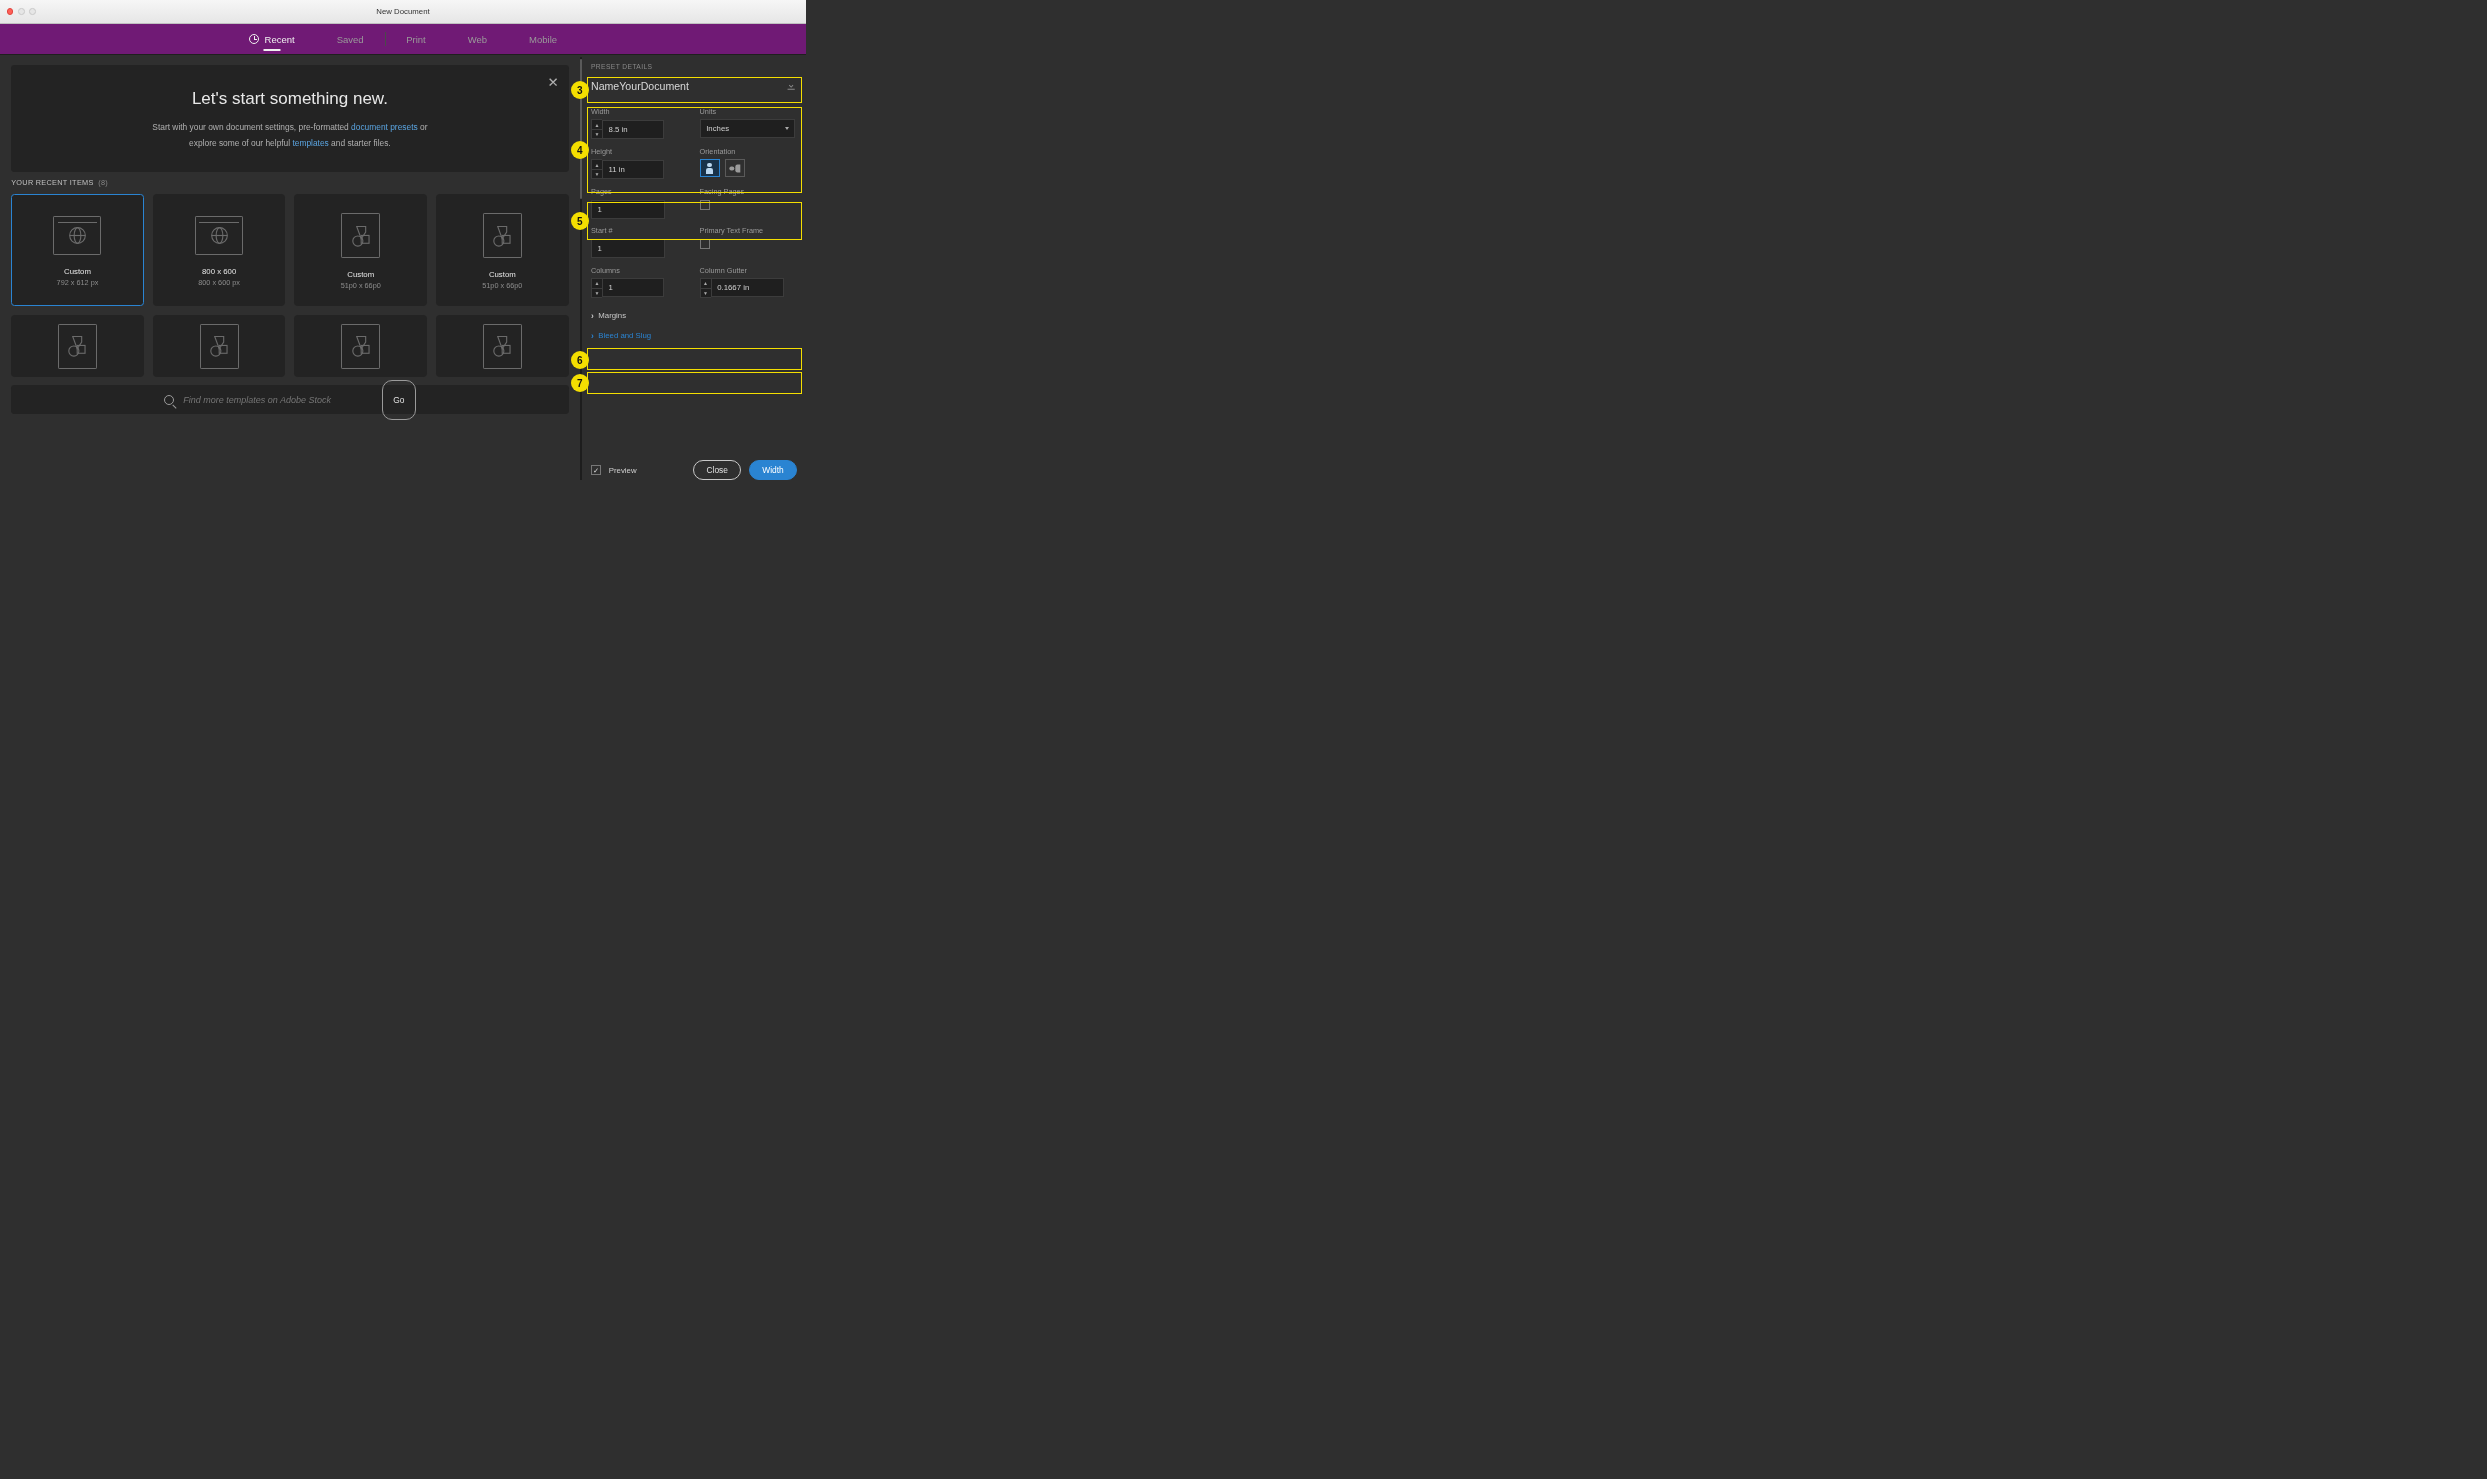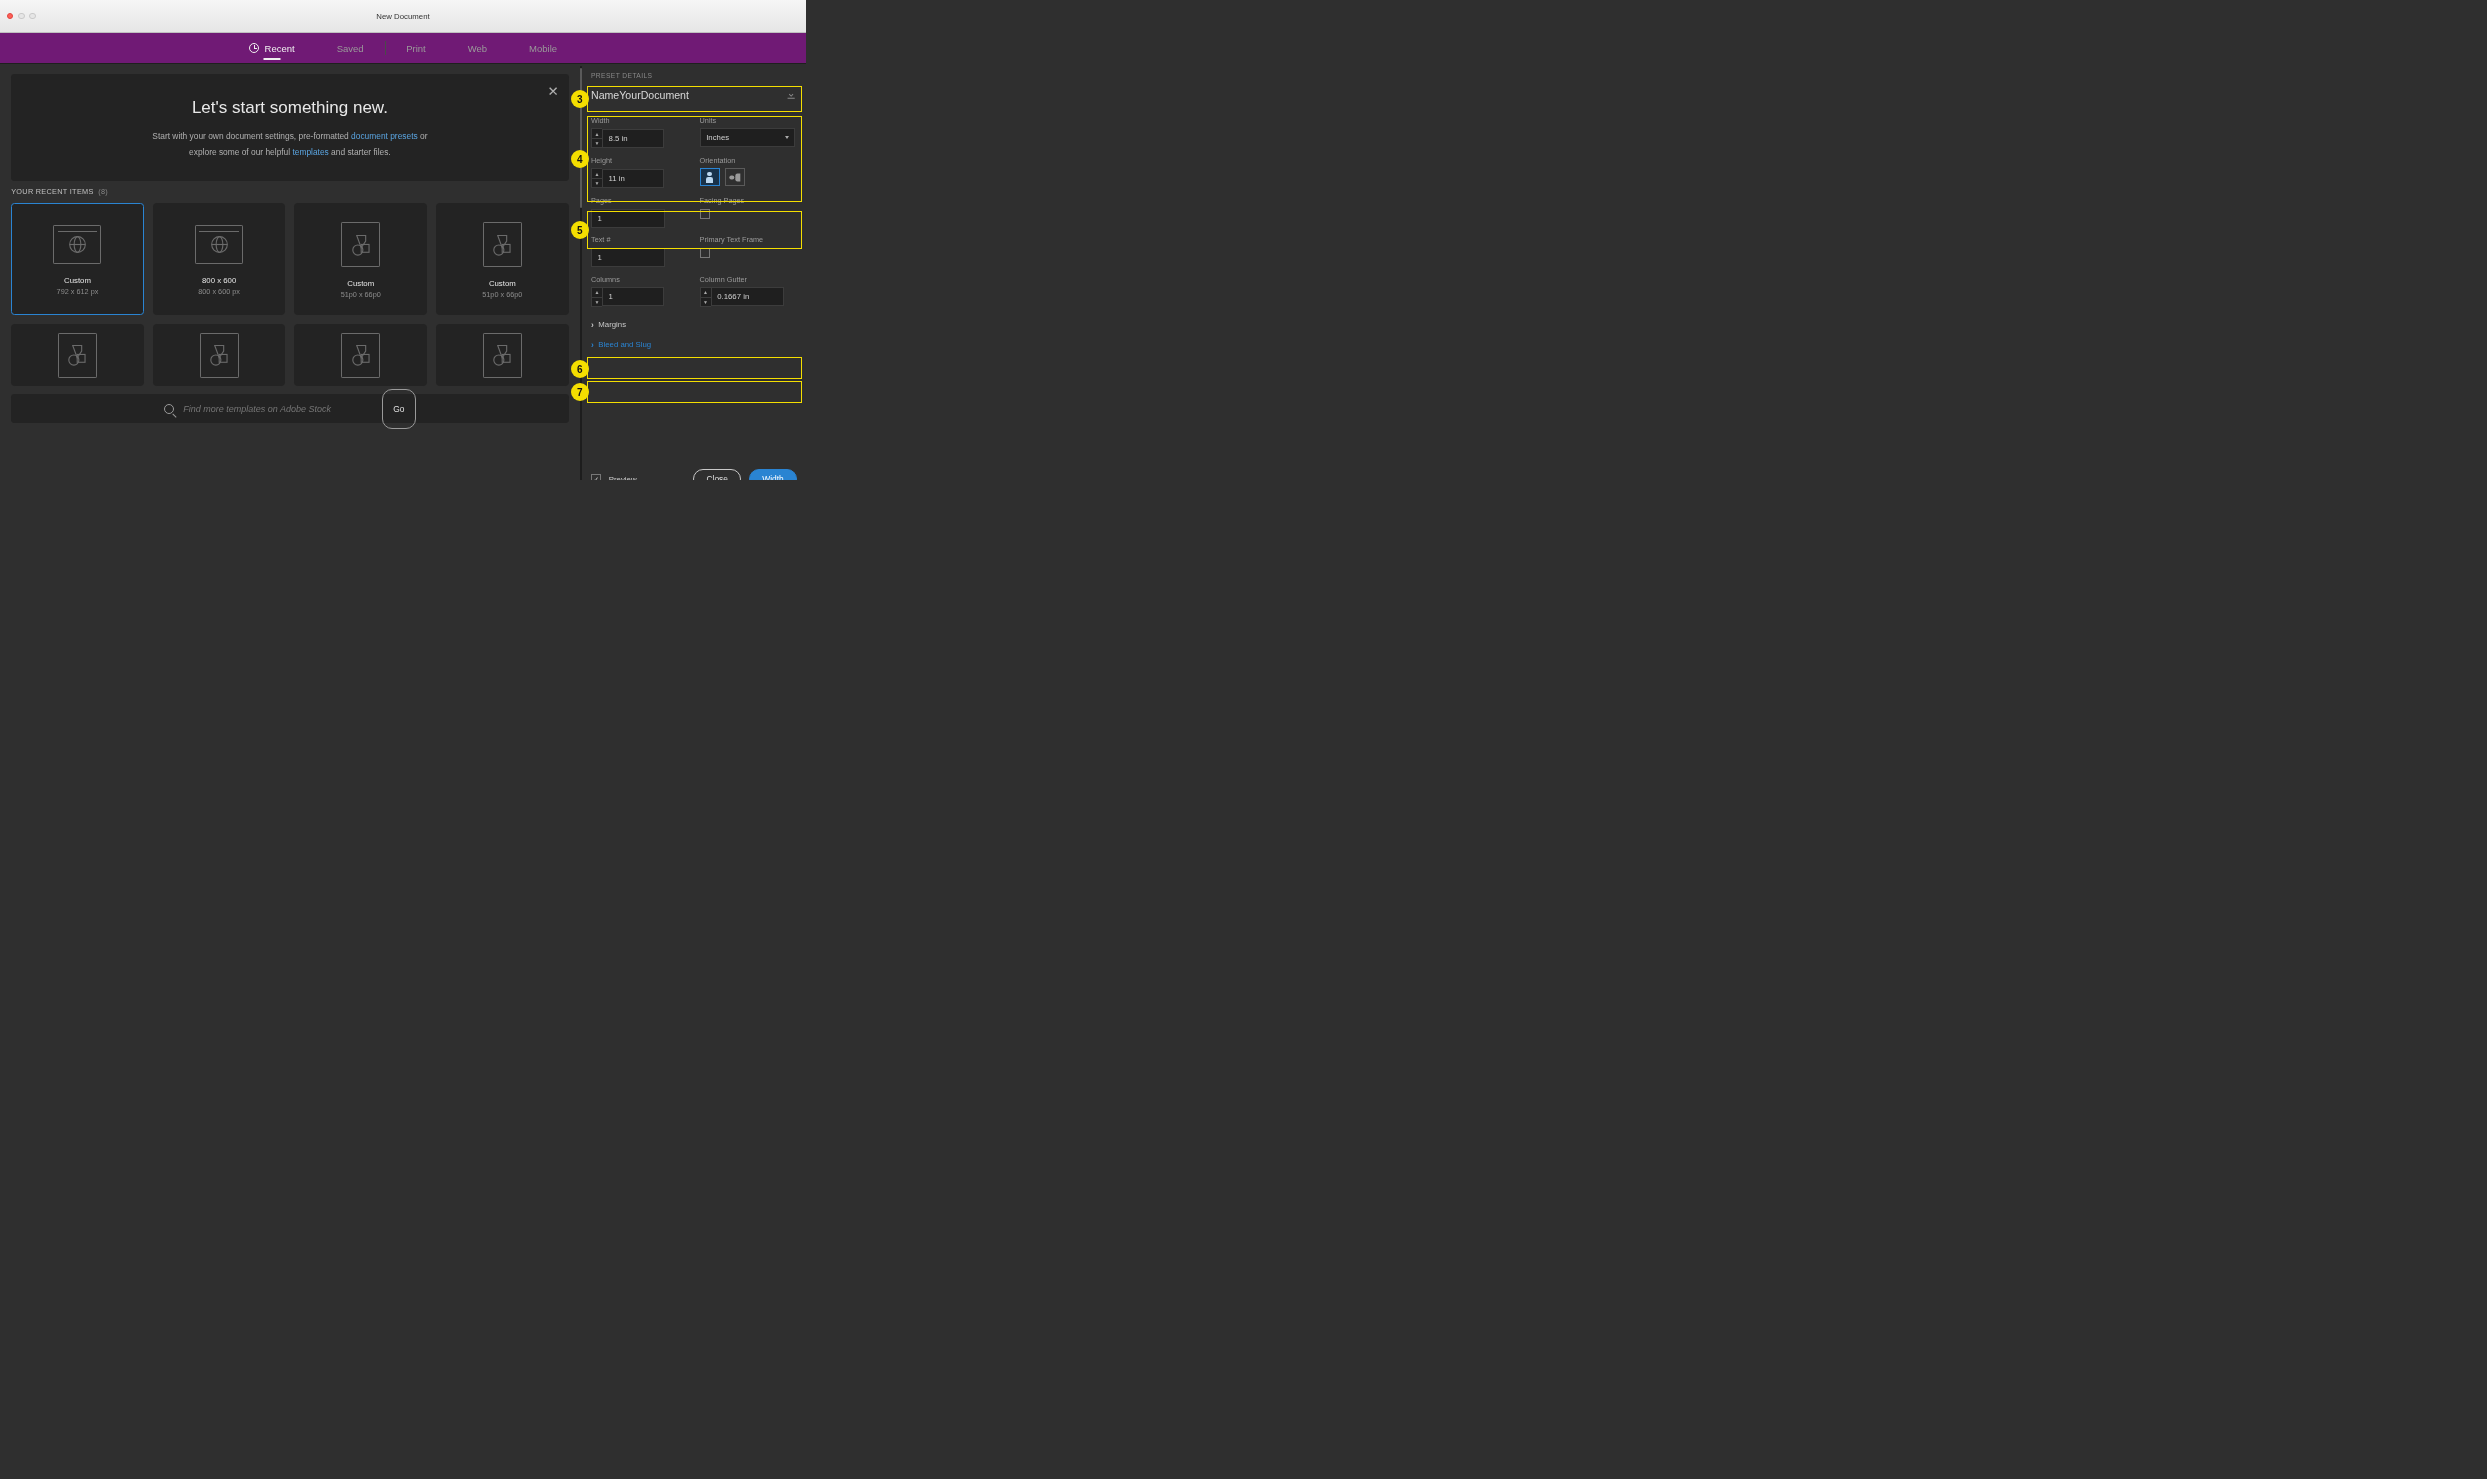--- a/index.html
+++ b/index.html
@@ -1,20 +1,20 @@
 <!DOCTYPE html>
 <html style="font-size:9px"><head>
 <meta charset="utf-8">
 <style>
   * { box-sizing: border-box; margin: 0; padding: 0; font-family: -apple-system, "Segoe UI", Helvetica, Arial, sans-serif; }
   body { background: #2f2f2f; width: 806px; height: 480px; overflow: hidden; color: #c8c8c8; user-select: none; }
 
   
   .titlebar {
-    height: 33px; background: linear-gradient(#f6f6f6, #e6e6e6);
+    height: 24px; background: linear-gradient(#f6f6f6, #e6e6e6);
     display: flex; align-items: center; position: relative; border-bottom: 0.6px solid #c0c0c0;
   }
   .traffic { display: flex; gap: 4.5px; padding-left: 6.7px; }
   .t-dot { width: 6.7px; height: 6.7px; border-radius: 50%; }
   .t-close { background: #ff5f57; border: 0.3px solid #e0443e; }
   .t-min   { background: #e6e6e6; border: 0.3px solid #c9c9c9; }
   .t-max   { background: #e6e6e6; border: 0.3px solid #c9c9c9; }
   .titlebar .title { position: absolute; left: 0; right: 0; text-align: center; font-size: 7.8px; color: #333; }
 
   
@@ -361,21 +361,21 @@
       <div class="field full">
         <label>Pages</label>
         <input class="text-input" value="1" style="">
       </div>
       <div class="field">
         <label>Facing Pages</label>
         <span class="chk"></span>
       </div>
 
       <div class="field full">
-        <label>Text #</label>
+        <label>Start #</label>
         <input class="text-input" value="1" style="">
       </div>
       <div class="field">
         <label>Primary Text Frame</label>
         <span class="chk"></span>
       </div>
 
       <div class="field">
         <label>Columns</label>
         <div class="num-wrap">

